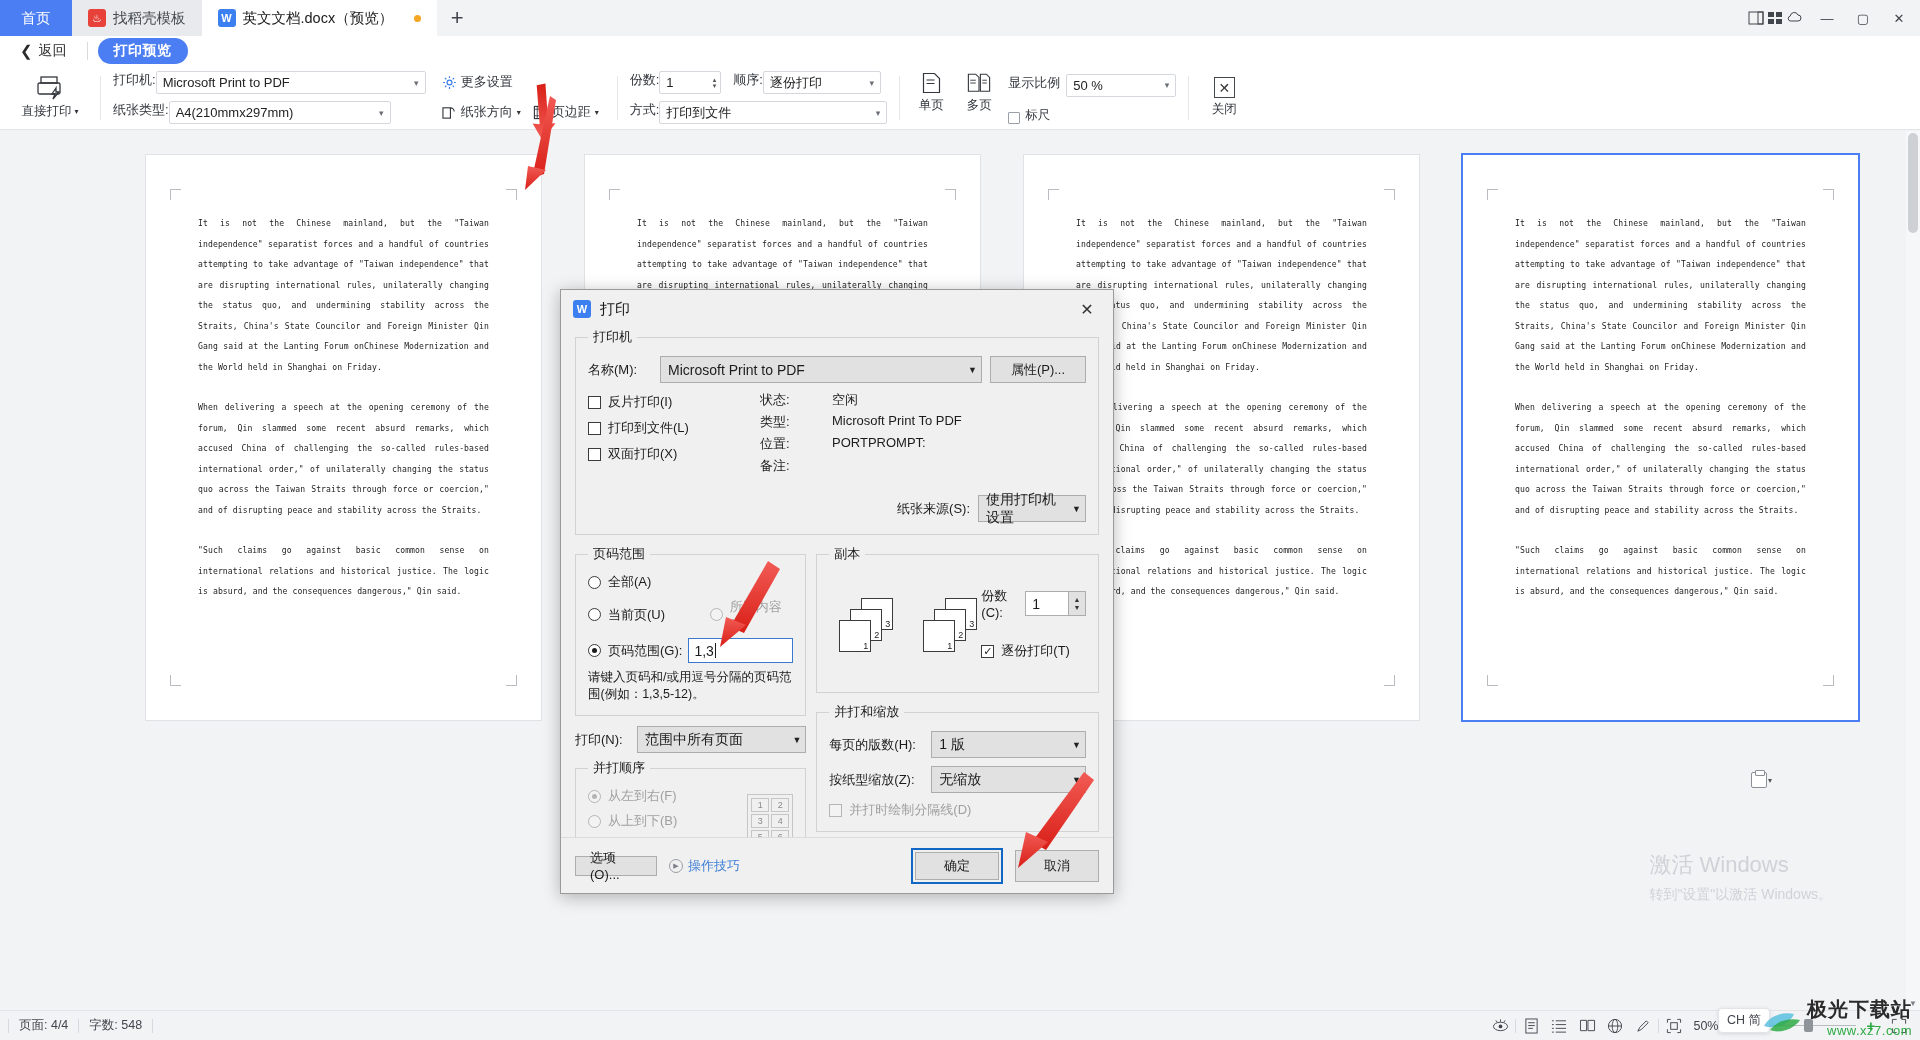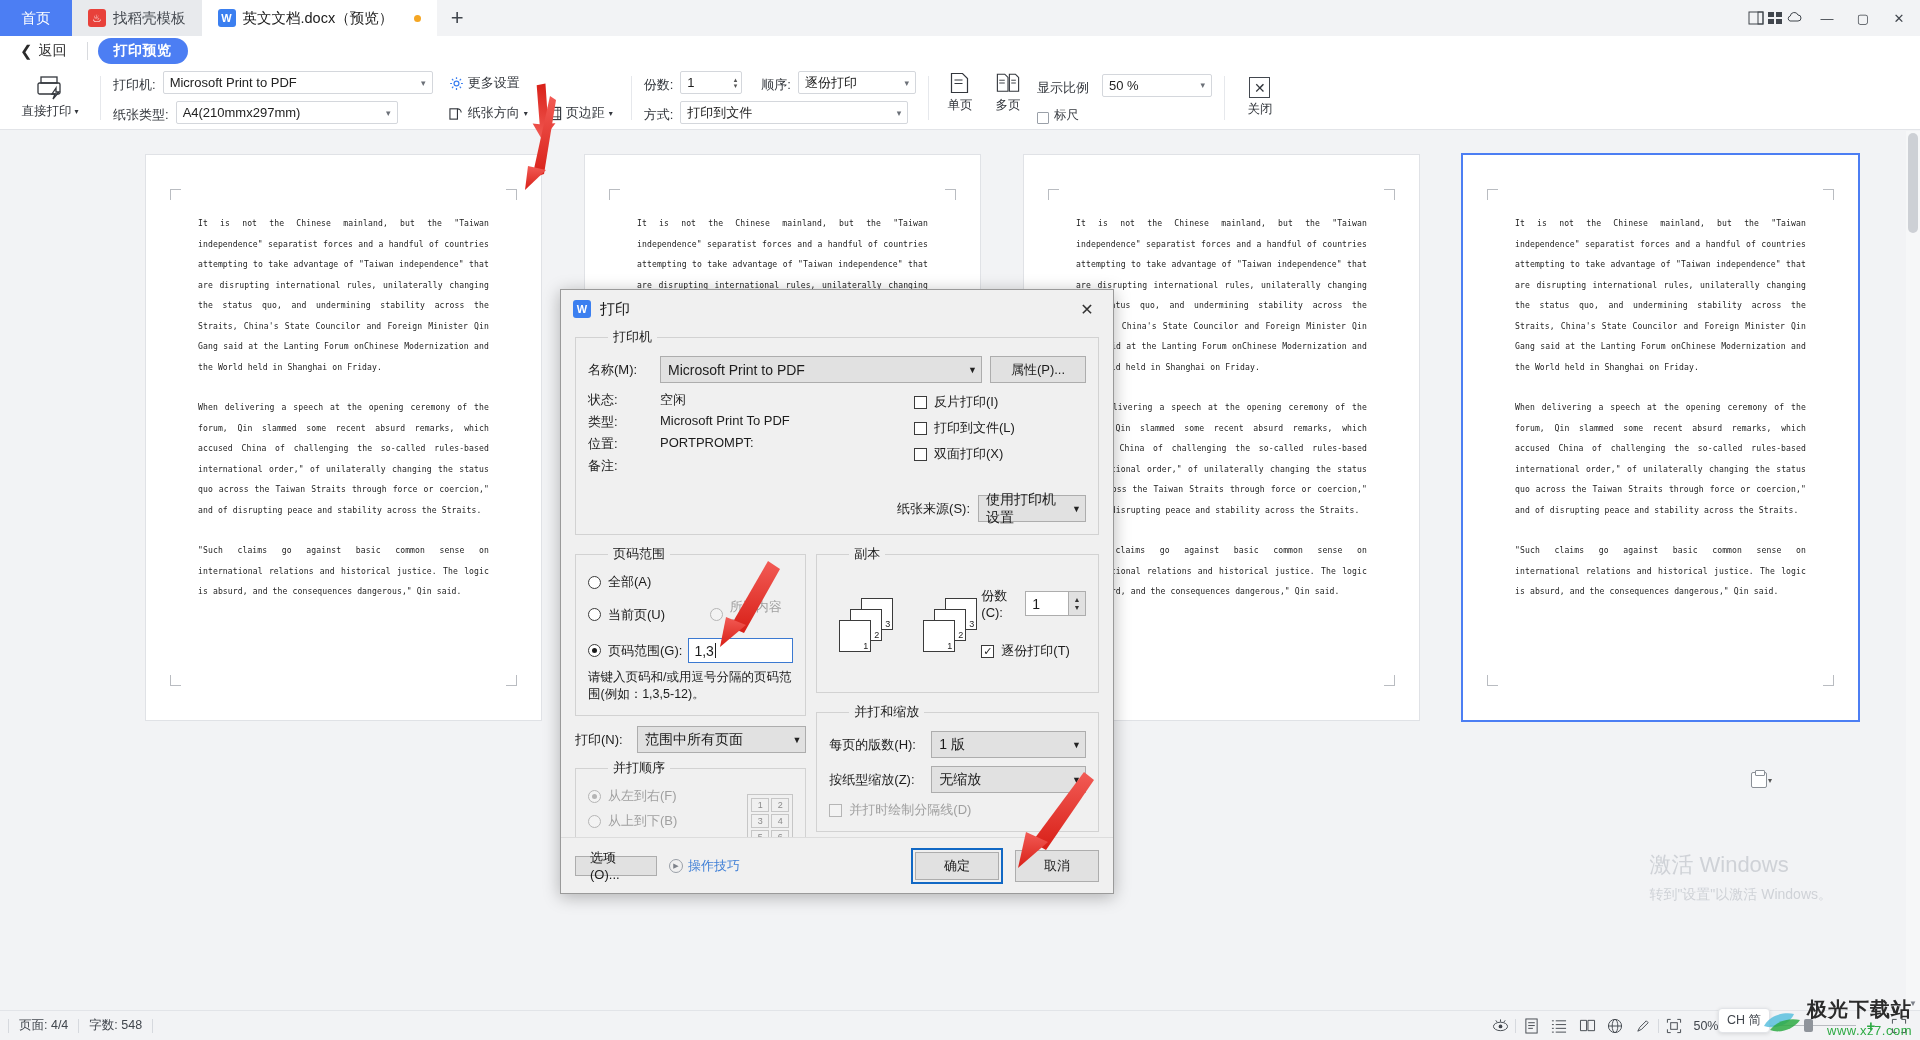--- a/index.html
+++ b/index.html
@@ -54,21 +54,21 @@
     background:#fff; height:64px; display:flex; align-items:center;
     padding:0 0 0 12px; border-bottom:1px solid #e2e4e8; position:relative;
   }
   .rib-sep { width:1px; height:44px; background:#e6e8ec; margin:0 12px;}
 
   .direct-print { display:flex; flex-direction:column; align-items:center; justify-content:center;
                   width:76px; font-size:12.5px; color:#33373d; gap:2px; }
   .direct-print .lbl { display:flex;align-items:center;gap:3px;}
 
   .two-rows { display:flex; flex-direction:column; justify-content:center; gap:7px; height:100%; }
-  .row { display:flex; align-items:flex-end; gap:7px; height:23px; }
+  .row { display:flex; align-items:flex-start; height:23px; }
   .lab { font-size:13px; color:#33373d; white-space:nowrap;}
   .select {
     border:1px solid #d4d7dc; background:#fff; height:23px; border-radius:2px;
     display:flex; align-items:center; padding:0 6px; font-size:13px; color:#222;
     position:relative; min-width:60px;
   }
   .select .caret { margin-left:auto; padding-left:12px; color:#6b7078; font-size:9px;}
   .spin { border:1px solid #d4d7dc; background:#fff; height:23px; border-radius:2px;
           display:flex; align-items:center; padding:0 4px 0 6px; font-size:13px; width:62px;}
   .spin .arrows{ margin-left:auto; display:flex;flex-direction:column; line-height:6px; font-size:7px; color:#555;}
@@ -136,21 +136,21 @@
     font-size:13px; color:#1c1c1c;
   }
   .dlg-title { height:38px; display:flex; align-items:center; gap:9px; padding:0 8px 0 12px;
                background:#f0f0f0; }
   .dlg-title .t { font-size:15px; }
   .dlg-title .x { margin-left:auto; width:36px;height:28px; display:flex;align-items:center;justify-content:center;
                   font-size:16px; color:#333; }
   .dlg-body { padding:0 14px; }
 
   fieldset.grp { border:1px solid #d2d2d2; padding:10px 12px 12px; margin-bottom:10px; position:relative;}
-  fieldset.grp > legend { padding:0 5px; font-size:13px; color:#1c1c1c;margin-left:20px;}
+  fieldset.grp > legend { padding:0 5px; font-size:13px; color:#1c1c1c;}
 
   .frow { display:flex; align-items:center; margin-bottom:8px;}
   .frow .flab { width:72px; font-size:13px; flex:0 0 auto;}
   .wincombo {
     flex:1; height:27px; background:#e1e1e1; border:1px solid #adadad;
     display:flex; align-items:center; padding:0 4px 0 7px; font-size:14px;
   }
   .wincombo .dd { margin-left:auto; font-size:9px; color:#222; padding-left:8px;}
   .winbtn {
     border:1px solid #adadad; background:#e1e1e1; height:27px; padding:0 14px;
@@ -513,50 +513,50 @@
         <div class="wincombo">
           <span>Microsoft Print to PDF</span>
           <span class="dd">▼</span>
         </div>
         <div class="winbtn" style="margin-left:8px;width:96px">
           <span>属性(P)...</span>
         </div>
       </div>
 
       <div style="display:flex">
+        <div style="width:172px;padding-top:2px">
+          <div class="wchk">
+            <span class="b"></span>
+            <span>反片打印(I)</span>
+          </div>
+          <div class="wchk">
+            <span class="b"></span>
+            <span>打印到文件(L)</span>
+          </div>
+          <div class="wchk">
+            <span class="b"></span>
+            <span>双面打印(X)</span>
+          </div>
+        </div>
         <div style="flex:1">
           <div class="info-line">
             <span class="k">状态:</span>
             <span class="v">空闲</span>
           </div>
           <div class="info-line">
             <span class="k">类型:</span>
             <span class="v">Microsoft Print To PDF</span>
           </div>
           <div class="info-line">
             <span class="k">位置:</span>
             <span class="v">PORTPROMPT:</span>
           </div>
           <div class="info-line">
             <span class="k">备注:</span>
             <span class="v"></span>
-          </div>
-        </div>
-        <div style="width:172px;padding-top:2px">
-          <div class="wchk">
-            <span class="b"></span>
-            <span>反片打印(I)</span>
-          </div>
-          <div class="wchk">
-            <span class="b"></span>
-            <span>打印到文件(L)</span>
-          </div>
-          <div class="wchk">
-            <span class="b"></span>
-            <span>双面打印(X)</span>
           </div>
         </div>
       </div>
 
       <div style="display:flex;justify-content:flex-end;align-items:center;gap:8px;margin-top:16px">
         <span>纸张来源(S):</span>
         <div class="wincombo" style="width:108px;flex:0 0 auto">
           <span>使用打印机设置</span>
           <span class="dd">▼</span>
         </div>

